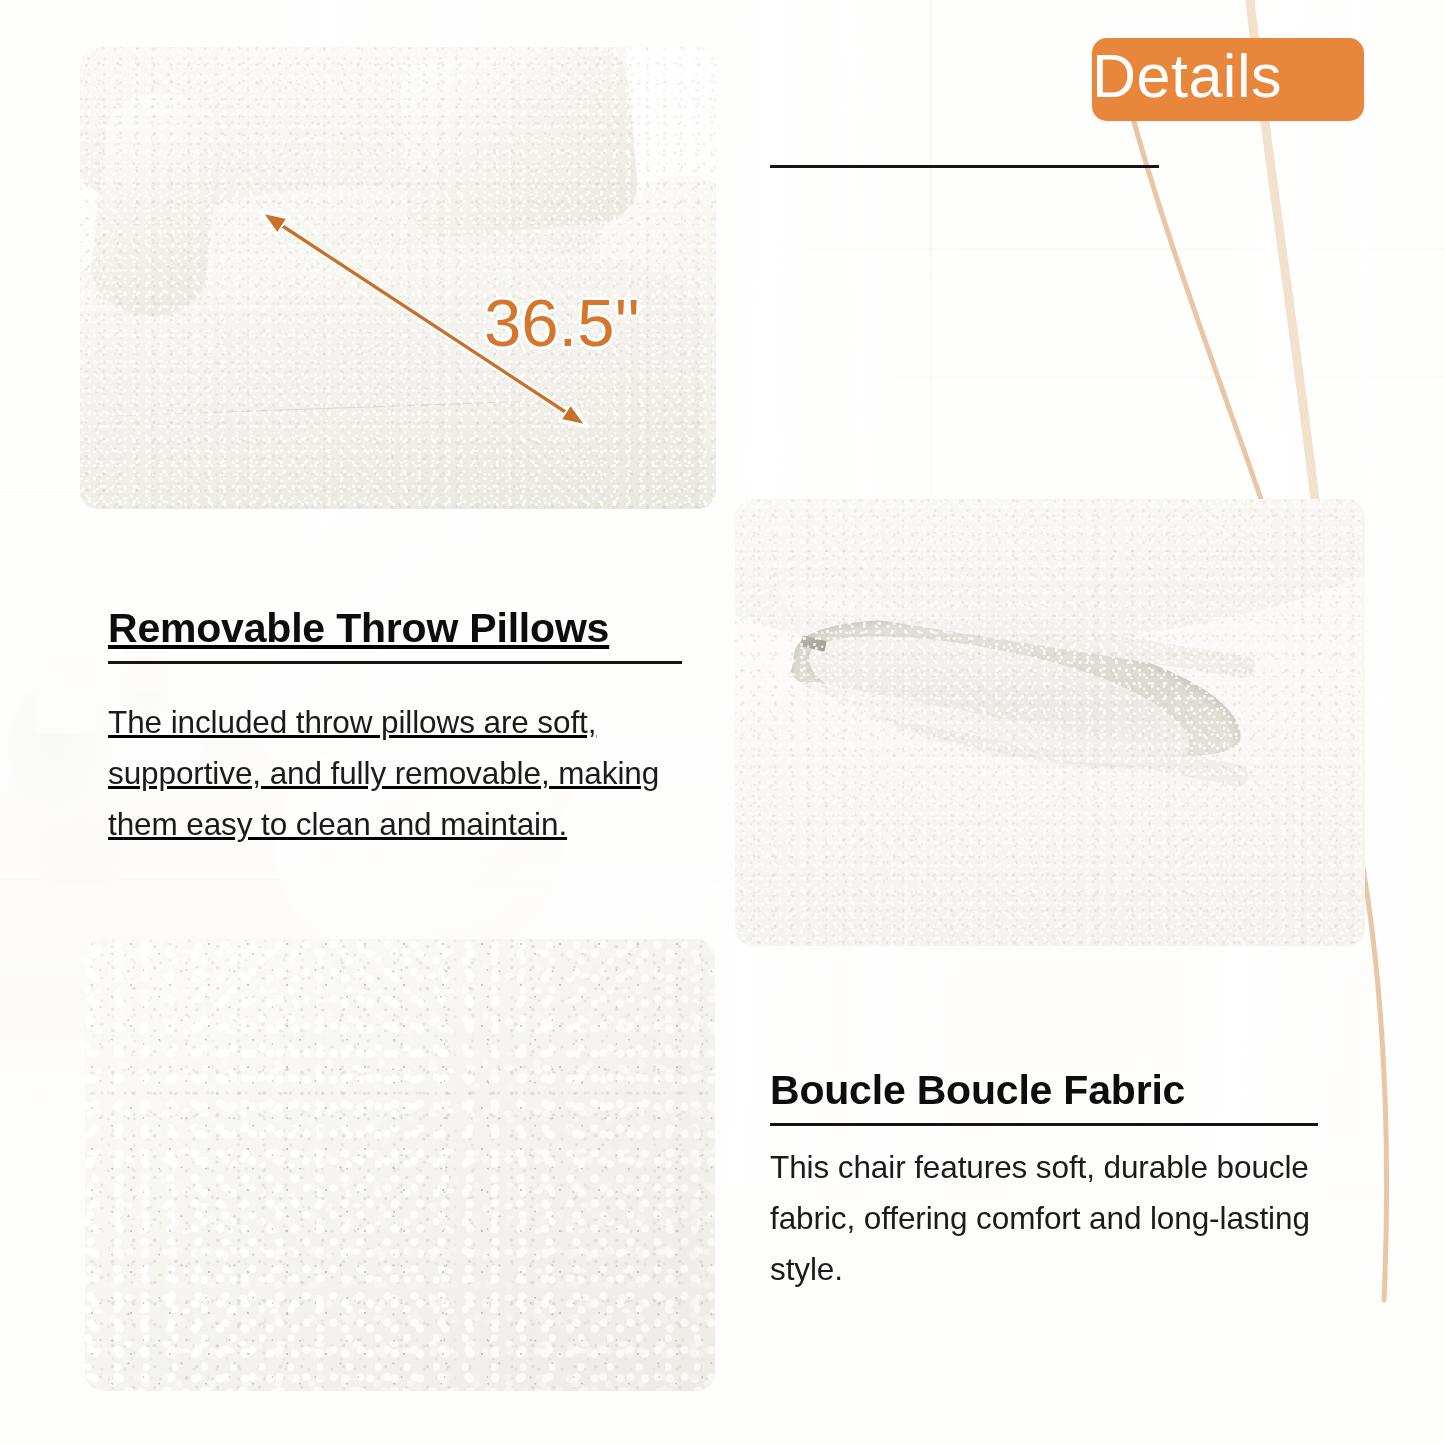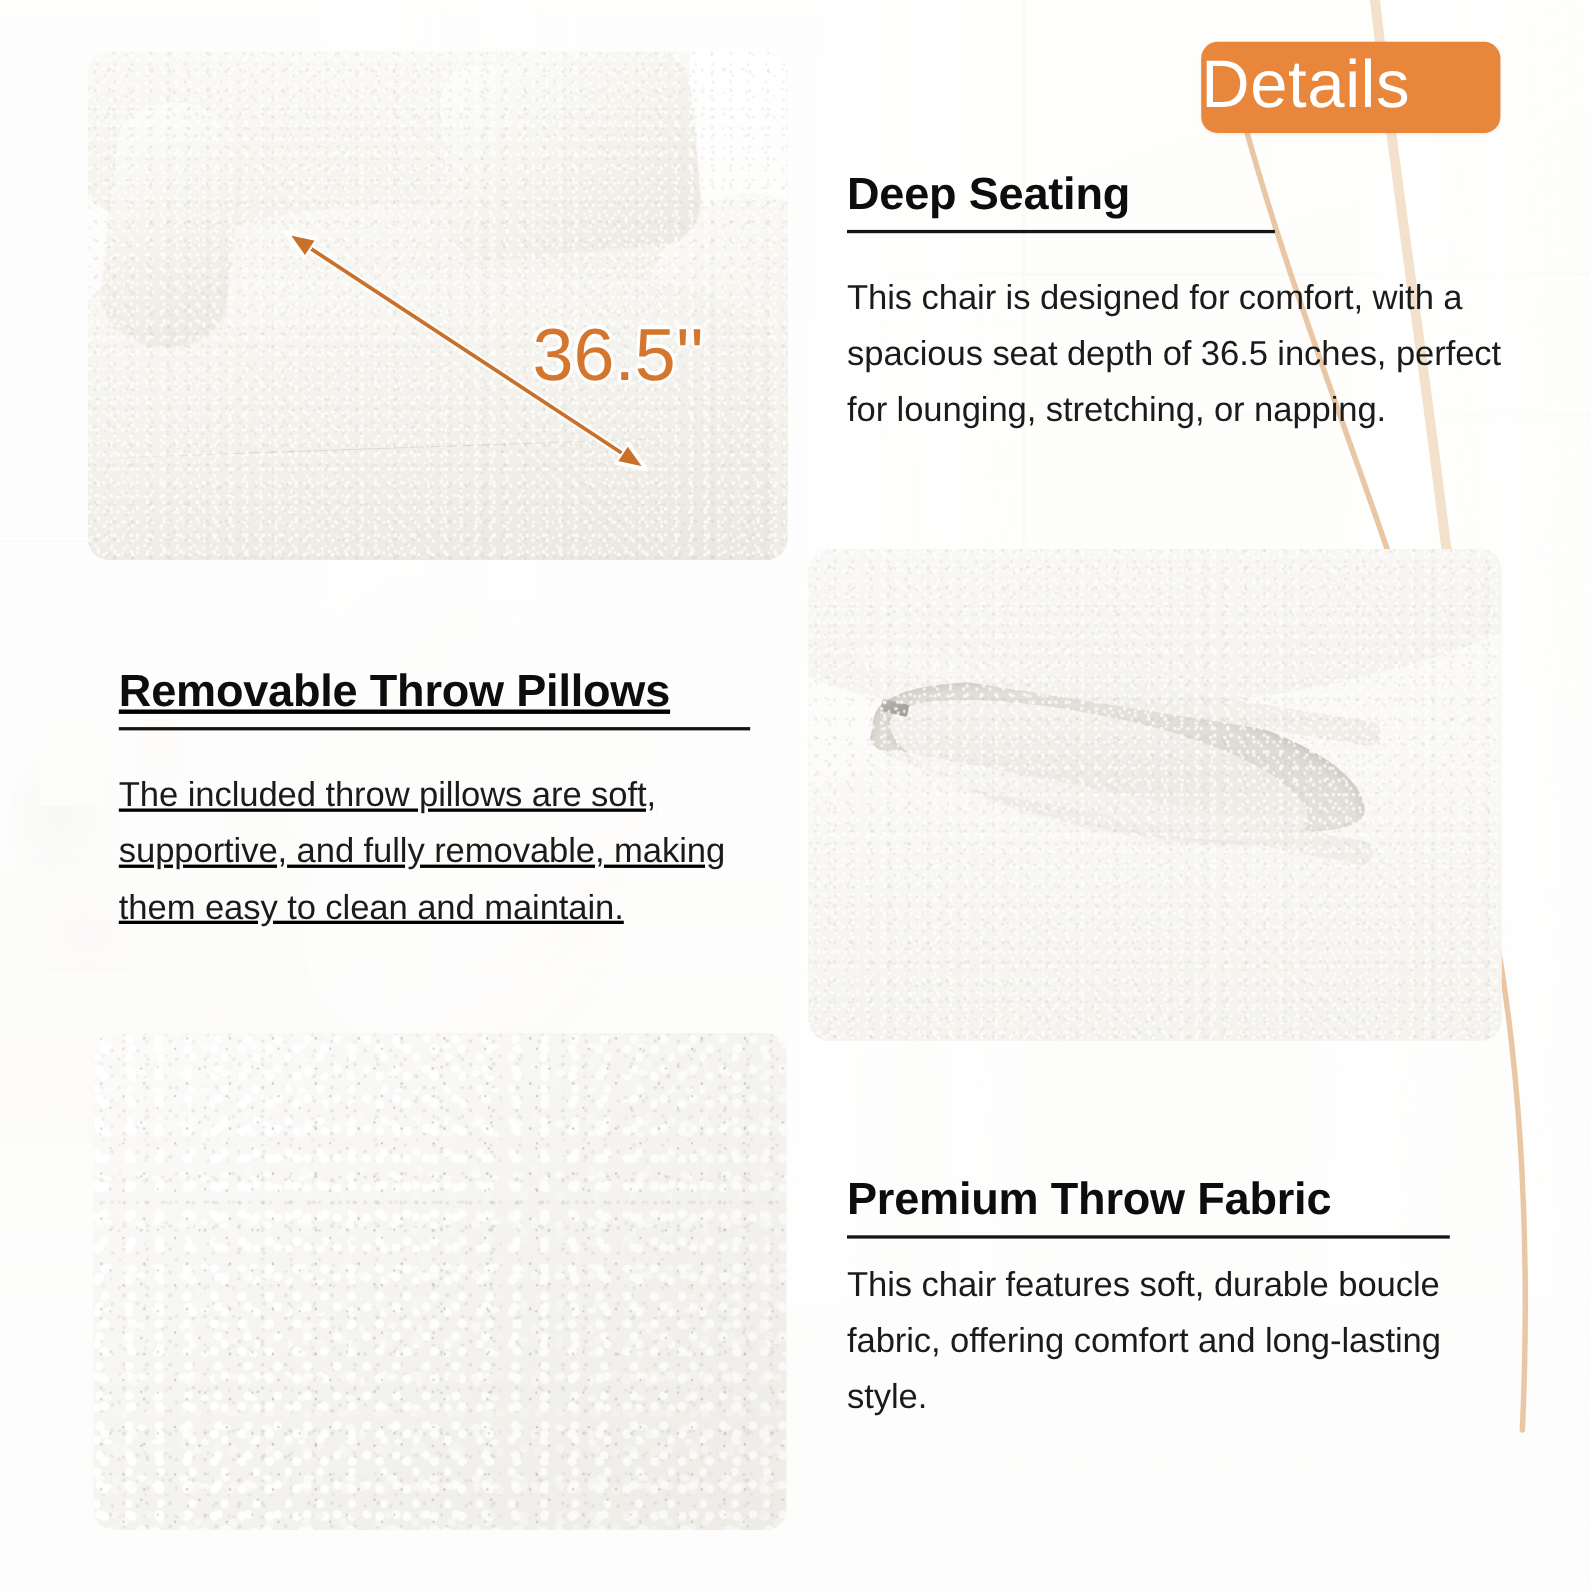--- a/index.html
+++ b/index.html
@@ -473,28 +473,26 @@
 
 <div class="photo" id="photo-swatch">
   <div class="swatch-bg"></div>
   <div class="swatch-boucle"></div>
   <div class="swatch-loops"></div>
   <div class="swatch-sparkle"></div>
   <div class="swatch-shade"></div>
 </div>
 
 <div class="text-block" id="block-deep-seating">
-  <div class="block-heading">Deep Seating</div>
   <div class="block-rule"></div>
-  <div class="block-body">This chair is designed for comfort, with a spacious seat depth of 36.5 inches, perfect for lounging, stretching, or napping.</div>
 </div>
 
 <div class="text-block" id="block-throw-pillows">
   <div class="block-heading">Removable Throw Pillows</div>
   <div class="block-rule"></div>
   <div class="block-body">The included throw pillows are soft, supportive, and fully removable, making them easy to clean and maintain.</div>
 </div>
 
 <div class="text-block" id="block-boucle">
-  <div class="block-heading">Premium Throw Fabric</div>
+  <div class="block-heading">Boucle Boucle Fabric</div>
   <div class="block-rule"></div>
   <div class="block-body">This chair features soft, durable boucle fabric, offering comfort and long-lasting style.</div>
 </div>
 
 </body></html>

